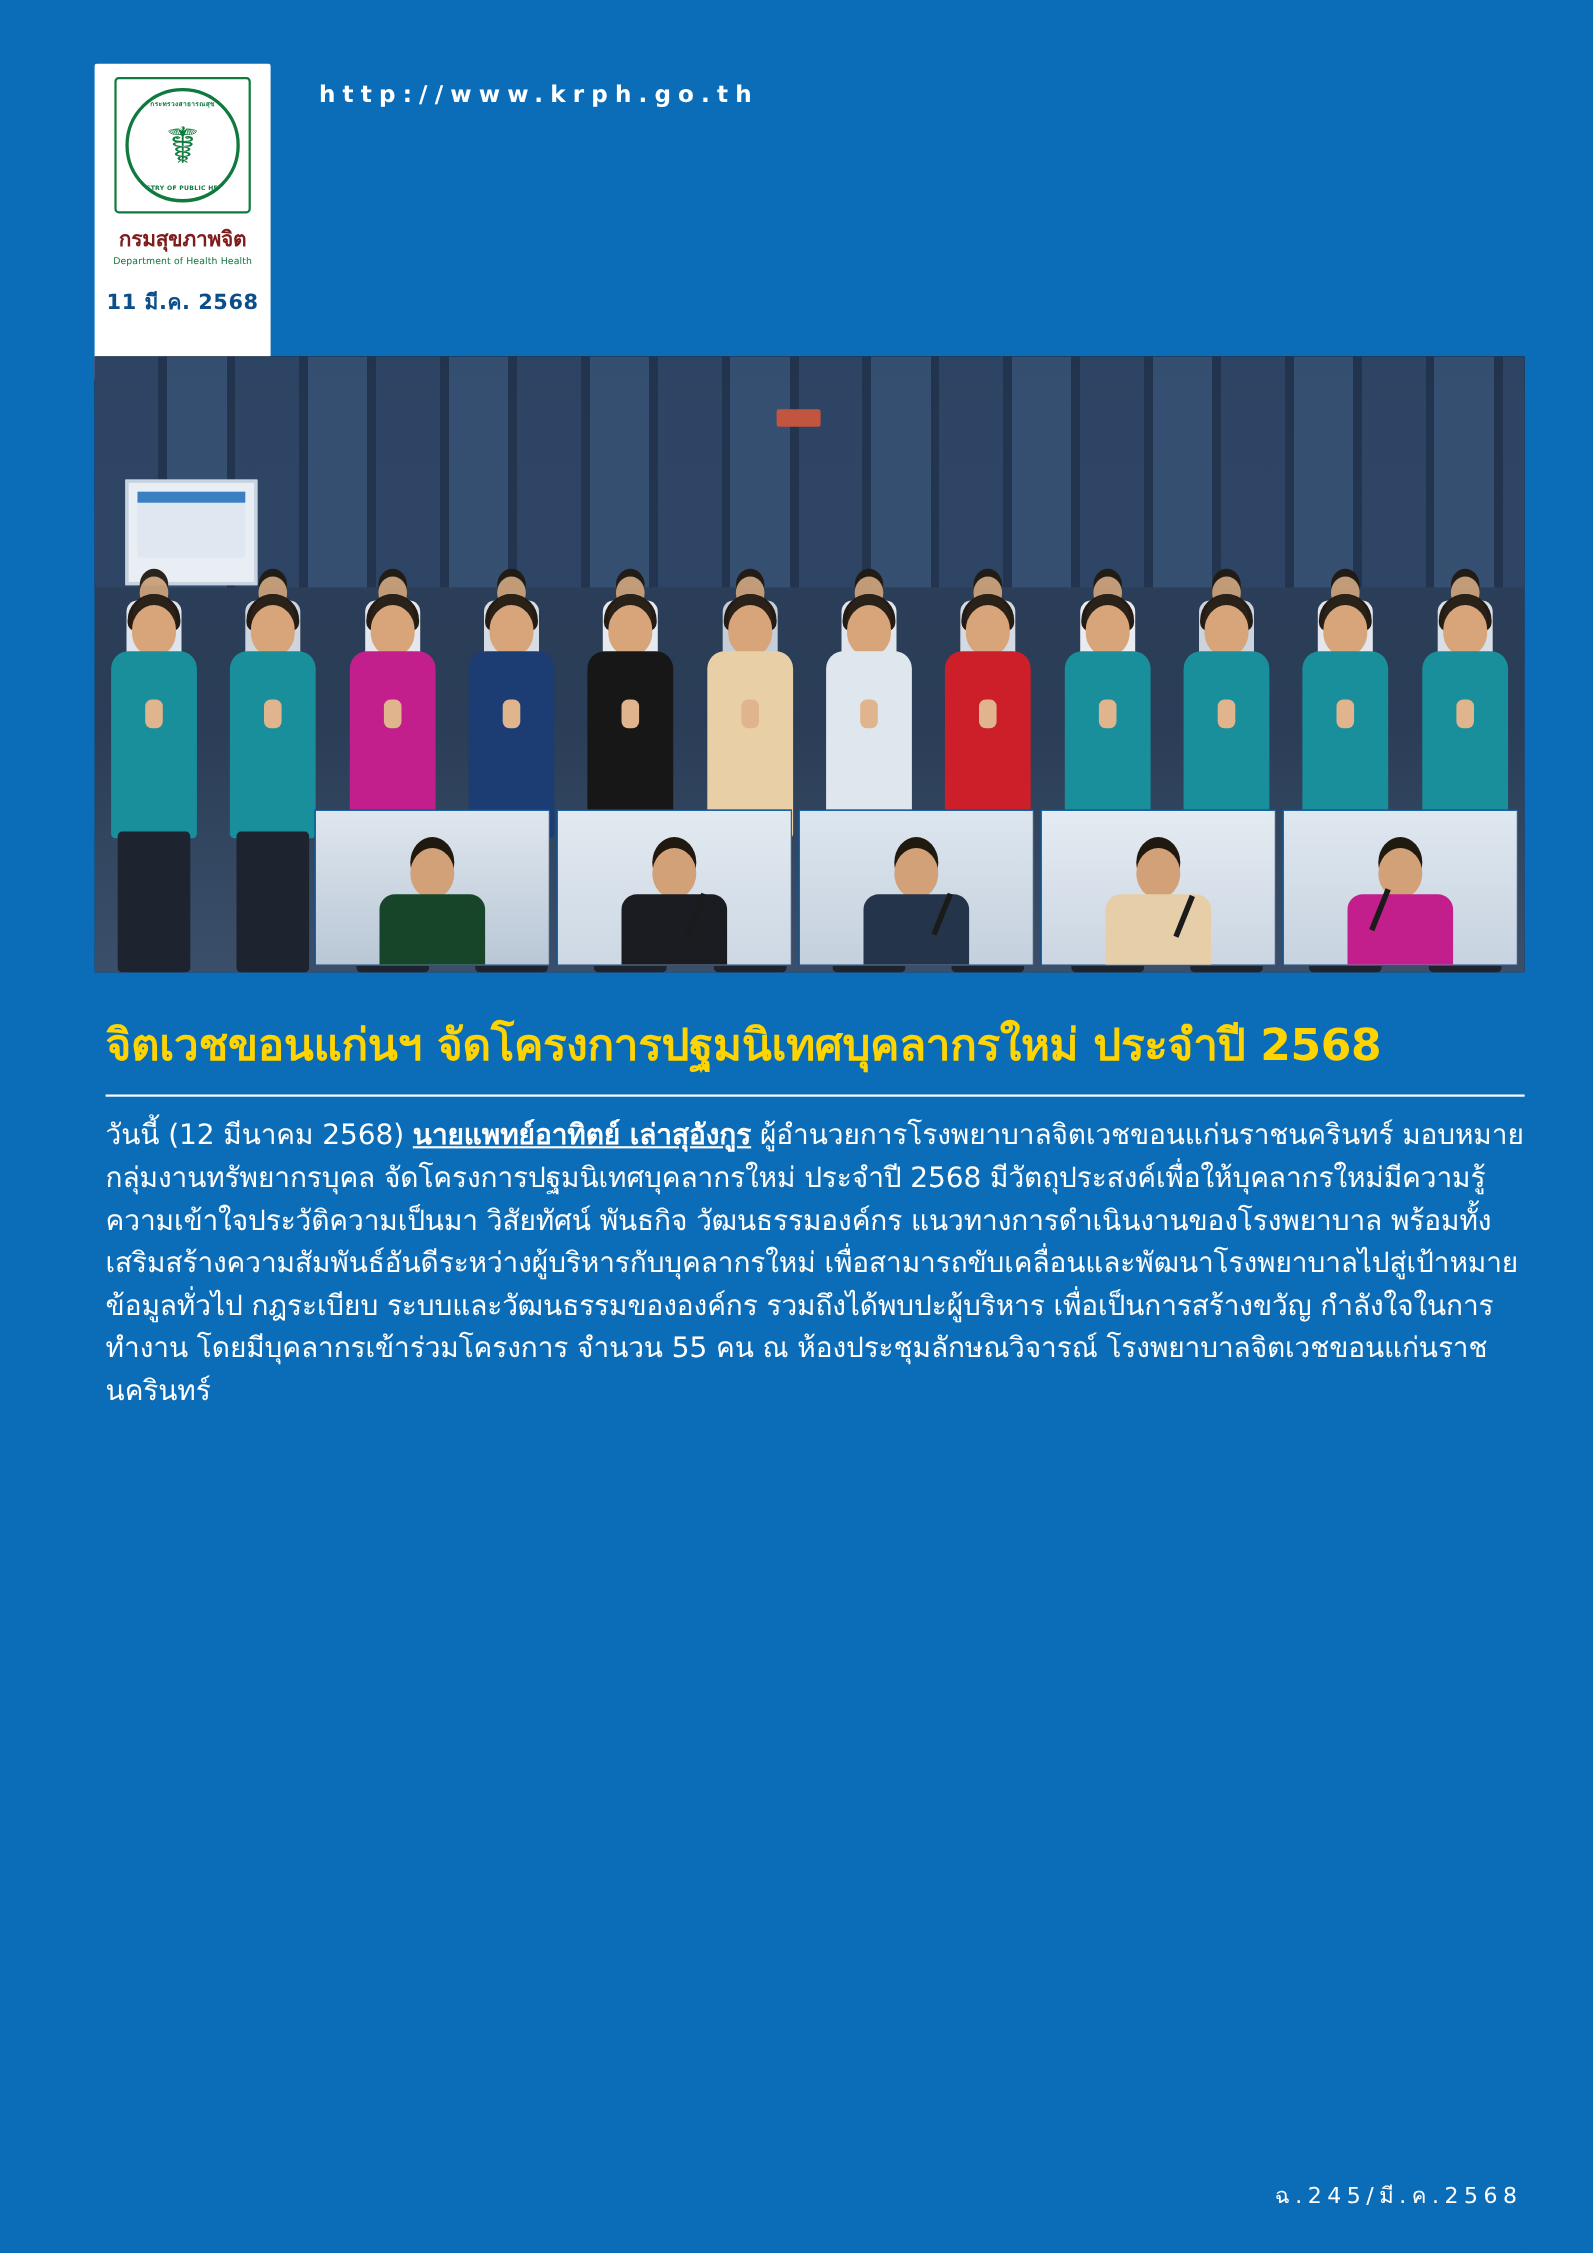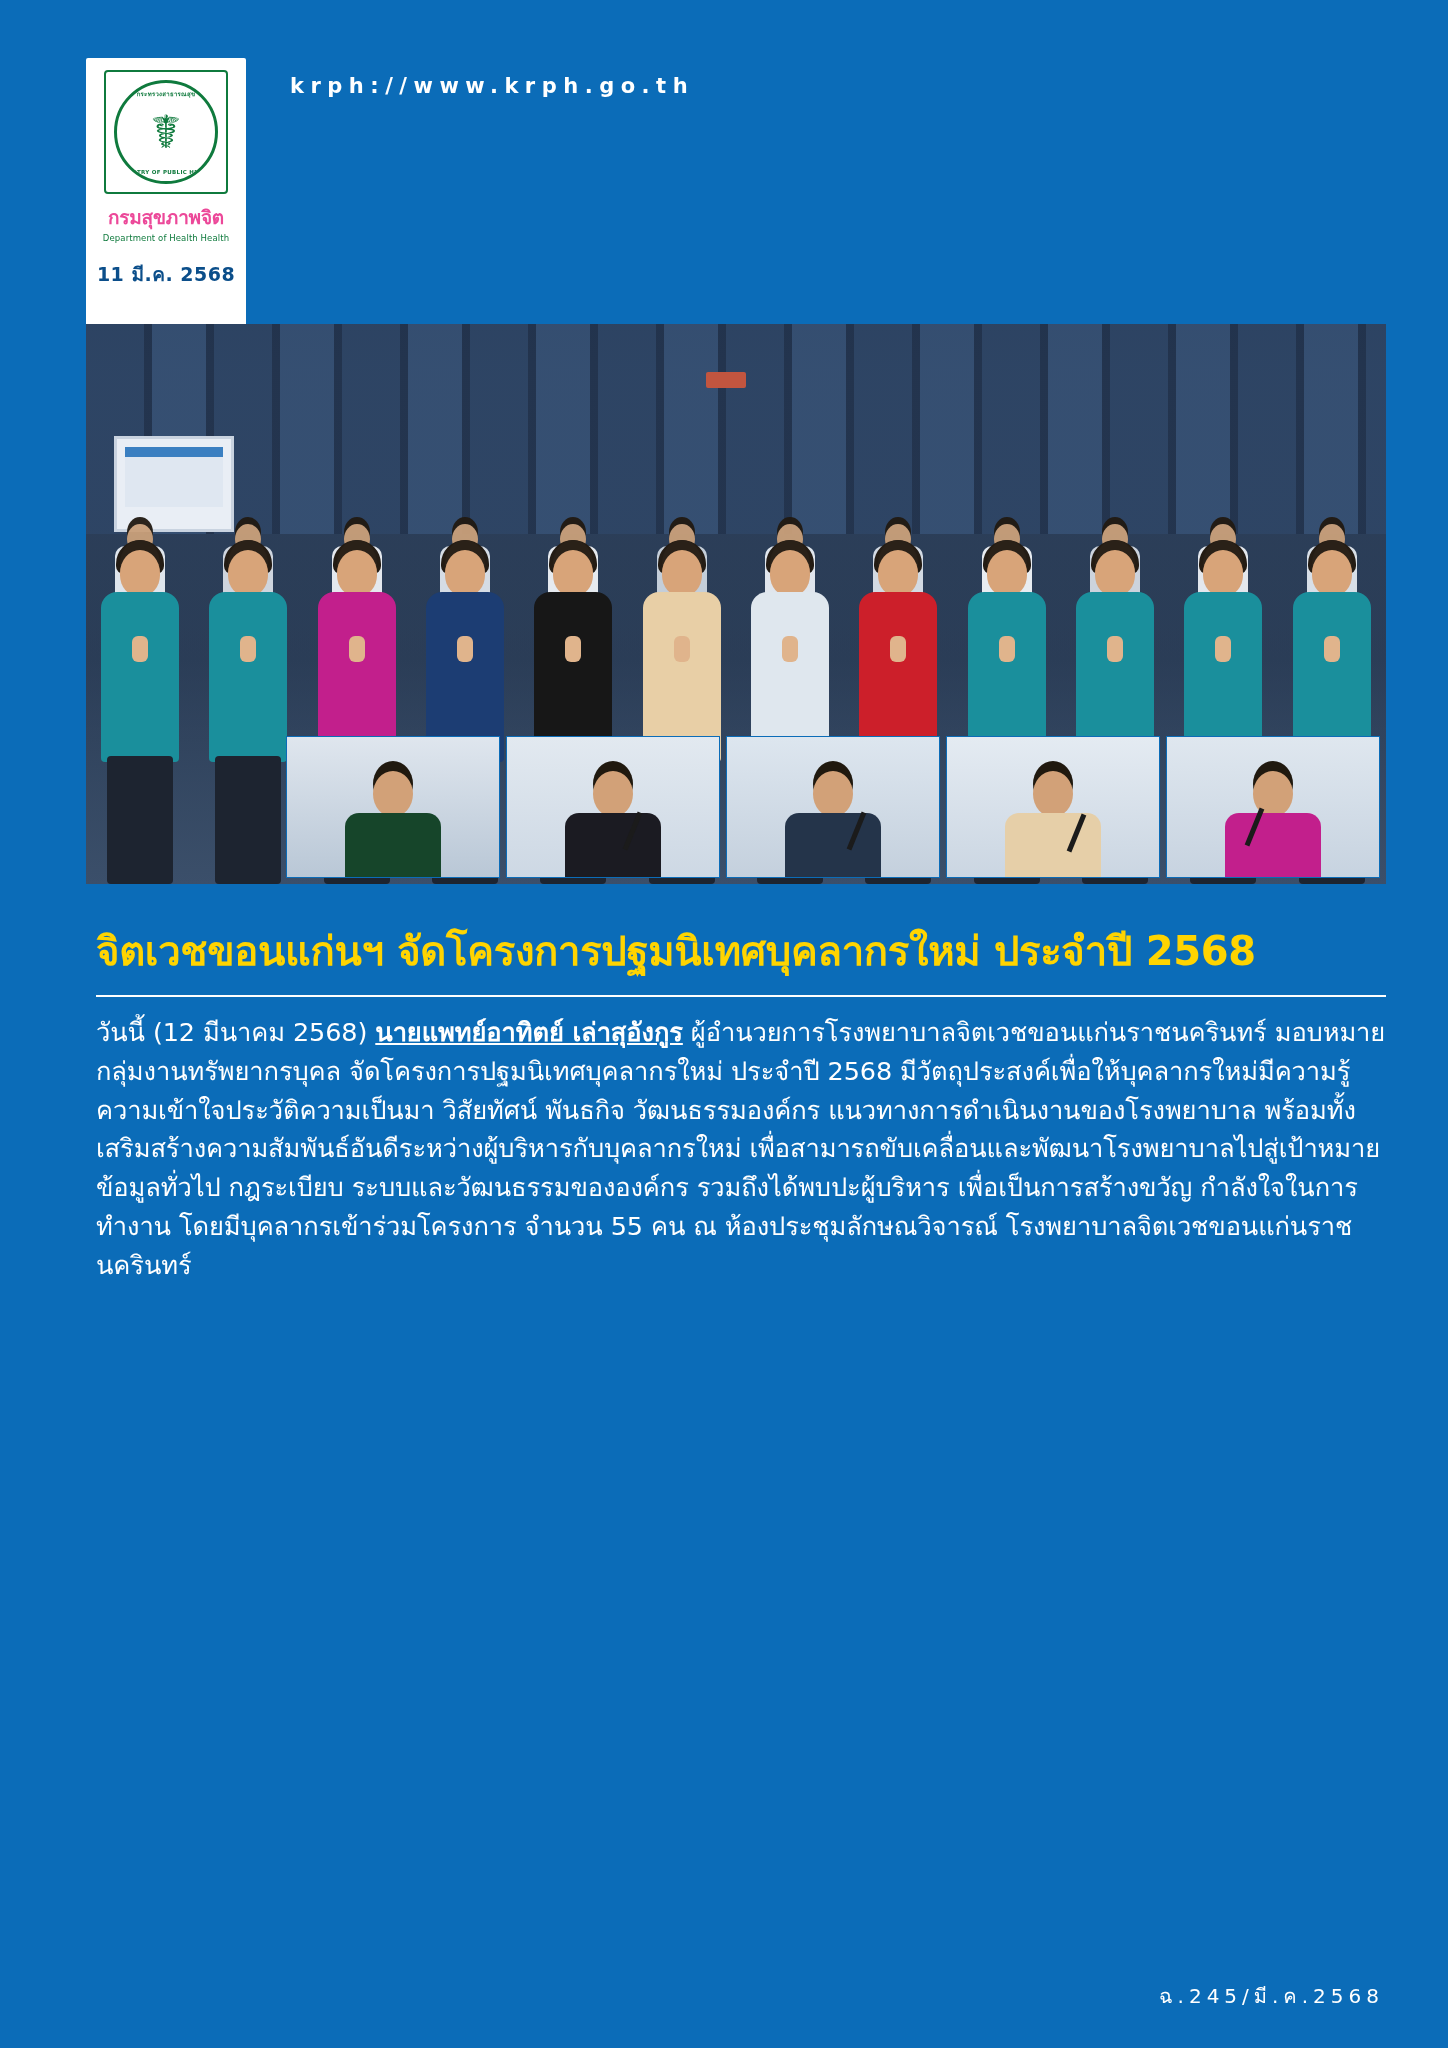--- a/index.html
+++ b/index.html
@@ -74,21 +74,21 @@
   .logo-circle .ring-text-bottom { bottom: 6px; font-size: 5.5px; }
   .caduceus {
     font-size: 46px;
     color: #0f7a3d;
     line-height: 1;
   }
   .logo-name-th {
     margin-top: 8px;
     font-size: 19px;
     font-weight: bold;
-    color: #ec4899;
+    color: #7f1d1d;
     letter-spacing: -0.2px;
   }
   .logo-name-en {
     font-size: 8.5px;
     color: #0f7a3d;
     margin-top: 1px;
     letter-spacing: 0.1px;
   }
   .logo-date {
     margin-top: 16px;
@@ -357,21 +357,21 @@
           <div class="caduceus">☤</div>
           <div class="ring-text-bottom">MINISTRY OF PUBLIC HEALTH</div>
         </div>
       </div>
       <div class="logo-name-th">กรมสุขภาพจิต</div>
       <div class="logo-name-en">Department of Health Health</div>
       <div class="logo-date">11 มี.ค. 2568</div>
     </div>
 
     <div class="header-right">
-      <div class="url-line">krph://www.krph.go.th</div>
+      <div class="url-line">http://www.krph.go.th</div>
     </div>
   </div>
 
   <div class="hero">
     <div class="hall-bg"></div>
     <div class="hall-ceiling"></div>
     <div class="hall-panels"></div>
     <div class="exit-sign"></div>
     <div class="screen-left">
         <div class="inner"></div>

